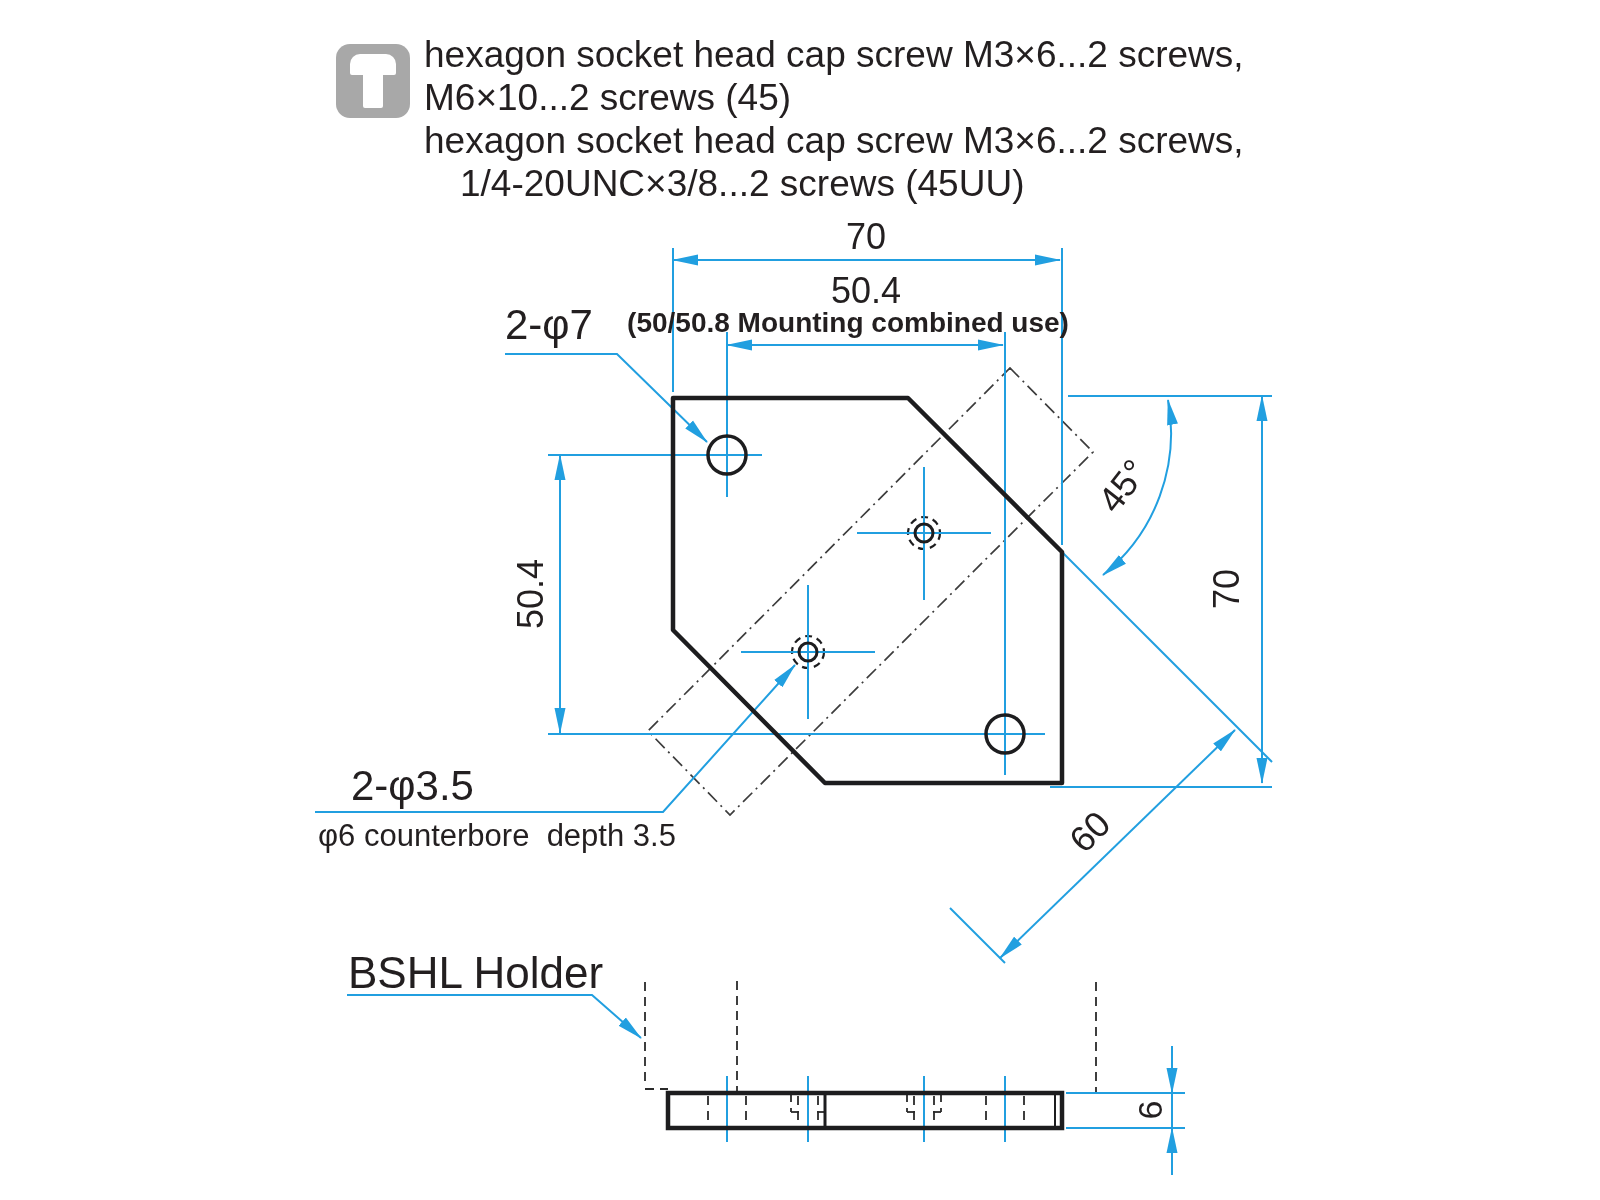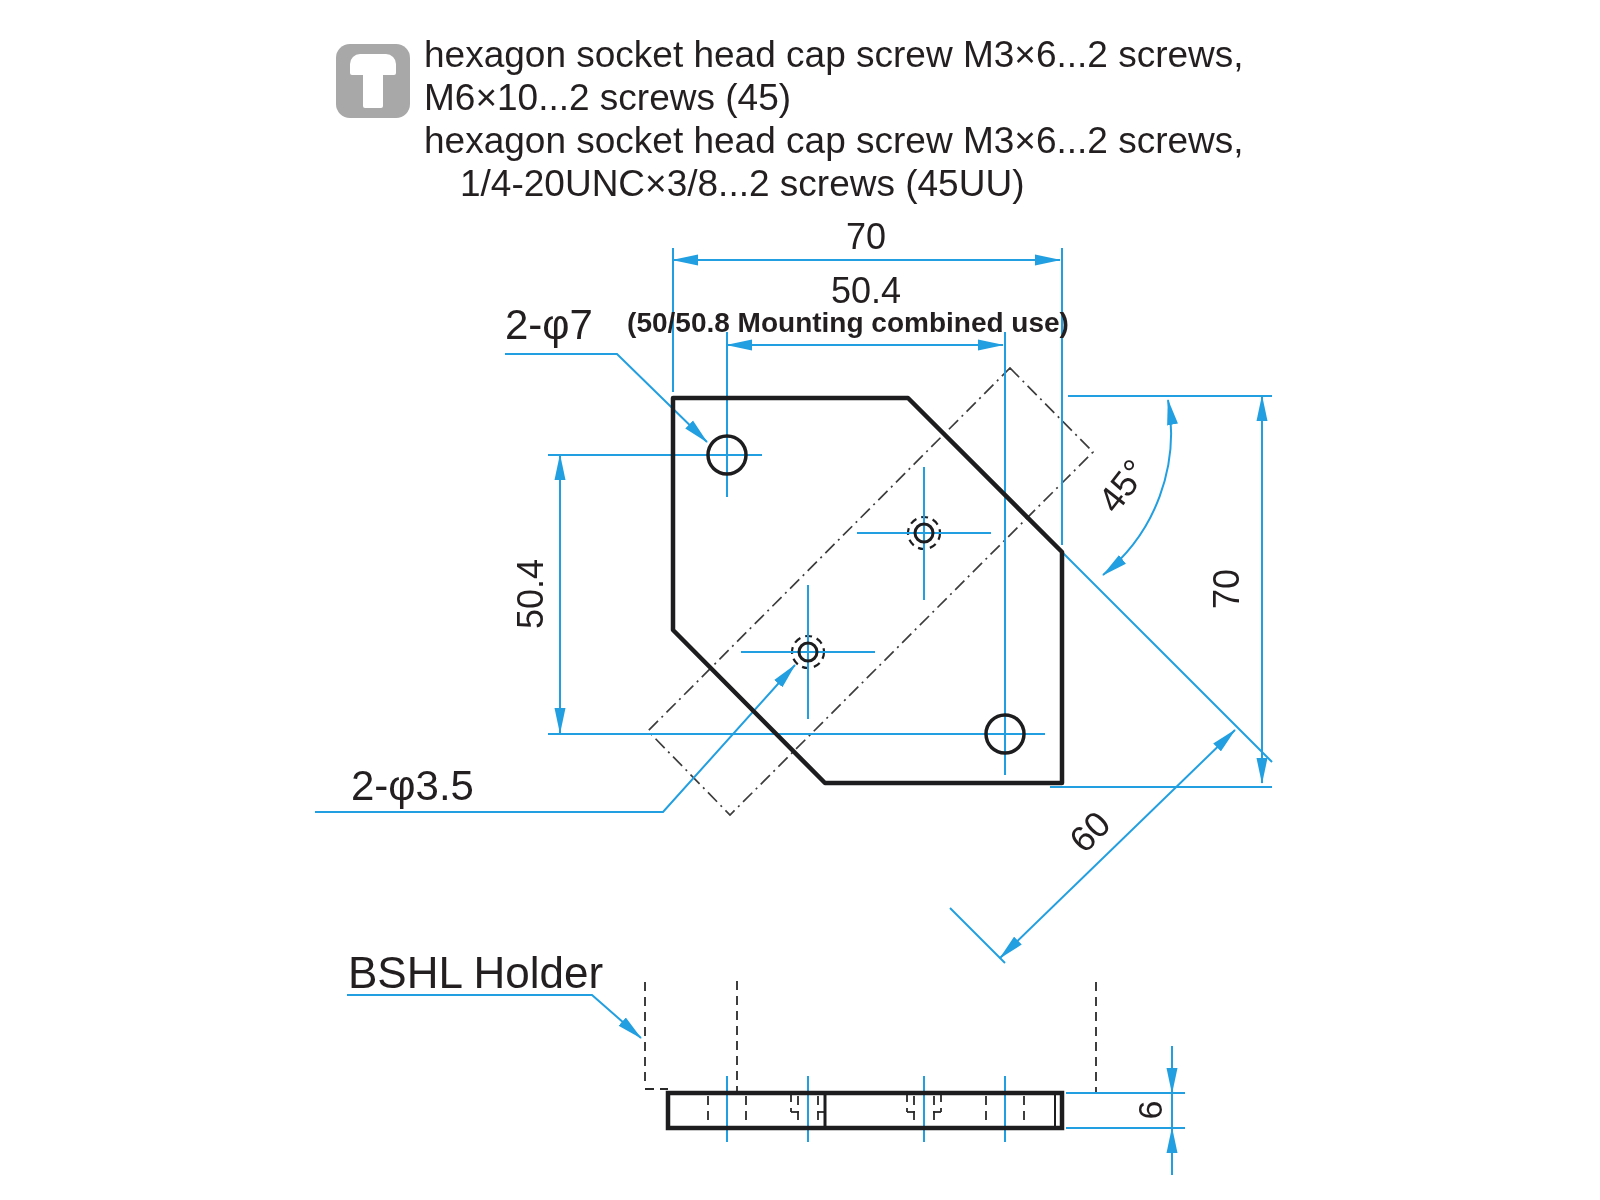--- a/index.html
+++ b/index.html
@@ -138,16 +138,17 @@
   <div class="t dim ctr" style="left:866px;top:291px;">50.4</div>
   <div class="t dim-sm ctr" style="left:848px;top:323px;font-weight:bold;">(50/50.8 Mounting combined use)</div>
   <div class="t dim rot90" style="left:531px;top:594px;">50.4</div>
   <div class="t dim rot90" style="left:1227px;top:589px;">70</div>
   <div class="t dim rot52" style="left:1123px;top:486px;">45°</div>
   <div class="t dim rot45" style="left:1090px;top:832px;">60</div>
   <div class="t dim rot90" style="left:1151px;top:1110px;font-size:34px;">6</div>
 
   <div class="t lbl" style="left:505px;top:303px;">2-φ7</div>
   <div class="t lbl" style="left:308px;top:764px;margin-left:43px;">2-φ3.5</div>
+  <div class="t lbl-sm" style="left:318px;top:820px;">φ6 counterbore  depth 3.5</div>
 
   <div class="t" style="left:348px;top:950px;font-size:44px;">BSHL Holder</div>
 
 </div>
 
 </body></html>

